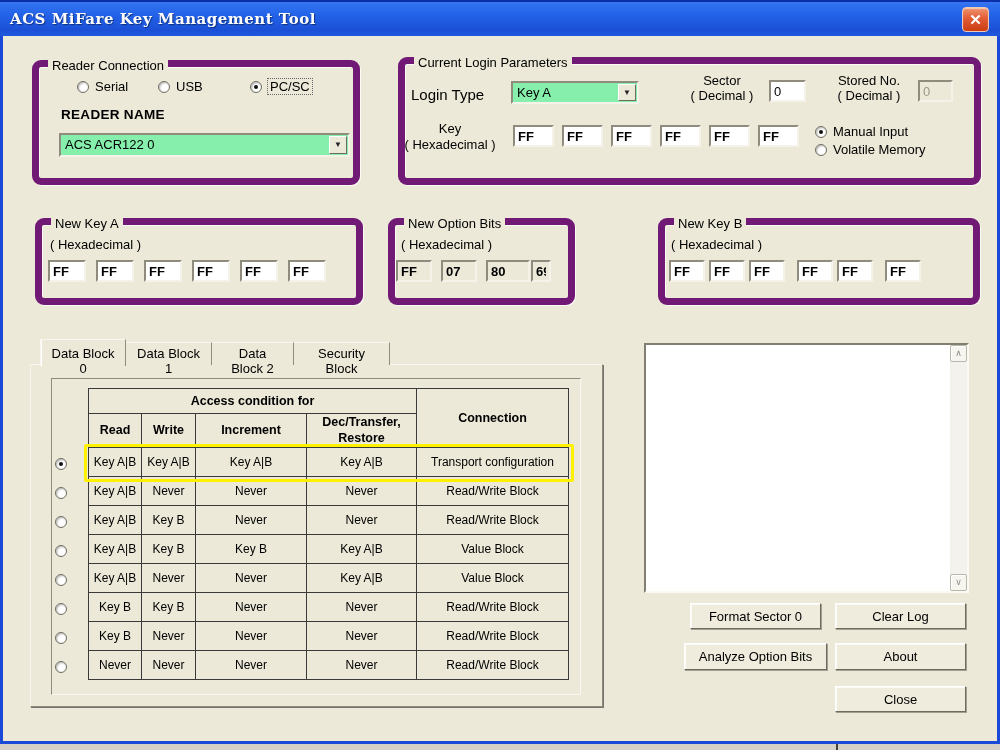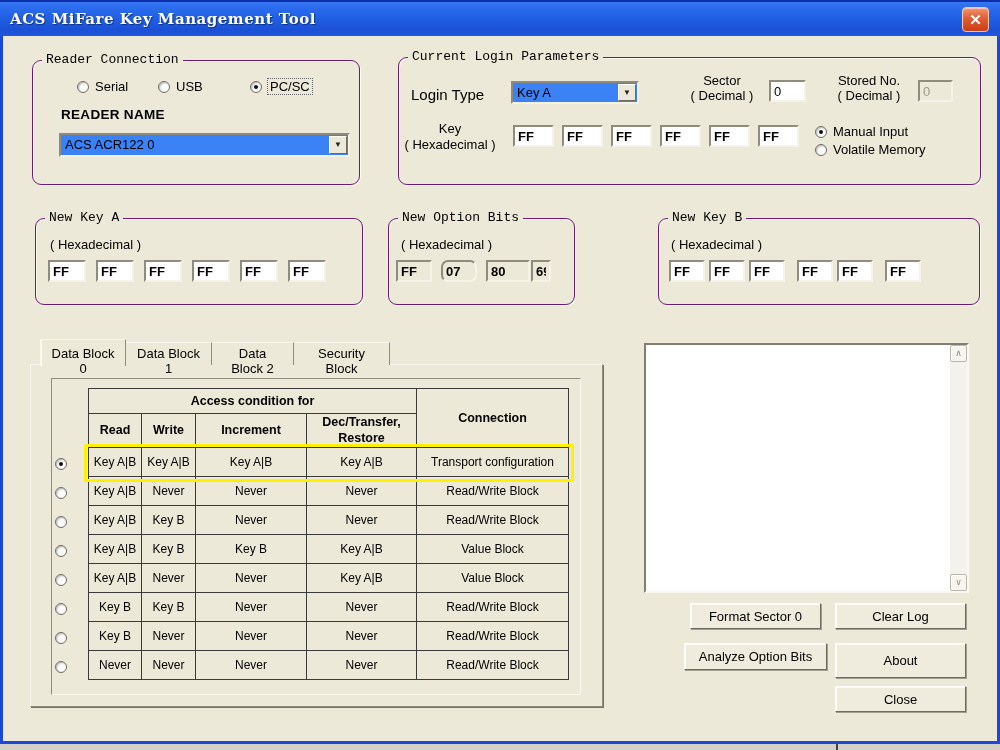--- a/index.html
+++ b/index.html
@@ -15,33 +15,33 @@
   #title-text { position:absolute; left:10px; top:8px; color:#fff; font-weight:bold;
     font-size:15px; font-family:"DejaVu Serif", serif; letter-spacing:.5px;
     text-shadow:1px 1px 1px rgba(0,0,0,.45); }
   #close-btn { position:absolute; right:11px; top:5px; width:27px; height:25px;
     border-radius:4px; border:1px solid #F0C9B6;
     background:linear-gradient(180deg,#F0946F 0%,#E25C35 45%,#CB3C12 100%);
     color:#fff; font-weight:bold; font-size:15px; text-align:center; line-height:23px;
     box-shadow:inset 0 1px 1px rgba(255,255,255,.5); cursor:default; }
 
   
-  .groupbox { position:absolute; border:1px solid #701a75; border-radius:9px;
-    box-shadow:inset 1px 1px 0 #FBFAF4, 1px 1px 0 #FBFAF4;font-family:Liberation Mono, monospace; }
+  .groupbox { position:absolute; border:7px solid #701a75; border-radius:9px;
+    box-shadow:inset 1px 1px 0 #FBFAF4, 1px 1px 0 #FBFAF4; }
   .grouptitle { position:absolute; top:-9px; left:9px; background:#ECE9D8;
     padding:0 4px; font-size:13px; }
 
   
   .tb { position:absolute; background:#fff; border:2px solid;
     border-color:#8F8C7E #F5F3E9 #F5F3E9 #8F8C7E; font-family:"Liberation Sans",sans-serif;
     font-size:13px; padding:0 3px; outline:none; }
   .tb.hex { font-weight:bold; }
   .tb.flat-bg { background:#ECE9D8; }
   .tb.disabled { background:#ECE9D8; color:#9B9888; }
-  .combo { position:absolute; background:#3b82f6; border:2px solid;
+  .combo { position:absolute; background:#86efac; border:2px solid;
     border-color:#8F8C7E #F5F3E9 #F5F3E9 #8F8C7E; }
   .combo .val { position:absolute; left:4px; top:2px; font-size:13px; white-space:nowrap; }
   .combo .dd { position:absolute; right:1px; top:1px; bottom:1px; width:18px;
     background:#ECE9D8; border:1px solid; border-color:#FFF #6E6C60 #6E6C60 #FFF;
     text-align:center; color:#222; font-size:8px; line-height:16px; }
   .radio { width:12px; height:12px; border-radius:50%; background:#fff;
     border:1px solid #6E6C60; box-shadow:inset 1px 1px 2px rgba(0,0,0,.3); position:relative; }
   .radio.checked::after { content:""; position:absolute; left:3px; top:3px; width:4px;
     height:4px; border-radius:50%; background:#111; }
   .radio-row { position:absolute; display:flex; align-items:center; gap:6px; }
@@ -164,21 +164,21 @@
   <input class="tb hex" style="left: 141px; top: 260px; width: 38px; height: 22px;" value="FF">
   <input class="tb hex" style="left: 189px; top: 260px; width: 38px; height: 22px;" value="FF">
   <input class="tb hex" style="left: 237px; top: 260px; width: 38px; height: 22px;" value="FF">
   <input class="tb hex" style="left: 285px; top: 260px; width: 38px; height: 22px;" value="FF">
 
   <div class="groupbox" style="left:385px;top:218px;width:187px;height:87px;padding-left:40px;">
     <span class="grouptitle">New Option Bits</span>
   </div>
   <div class="lbl" style="left:398px;top:237px;">( Hexadecimal )</div>
   <input class="tb hex flat-bg" style="left: 393px; top: 260px; width: 36px; height: 22px;" readonly="" value="FF">
-  <input class="tb hex flat-bg" style="left: 438px; top: 260px; width: 36px; height: 22px; border-radius: 7px;" readonly="" value="07">
+  <input class="tb hex flat-bg" style="left: 438px; top: 260px; width: 36px; height: 22px;" readonly="" value="07">
   <input class="tb hex flat-bg" style="left: 483px; top: 260px; width: 44px; height: 22px;" readonly="" value="80">
   <input class="tb hex flat-bg" style="left: 528px; top: 260px; width: 20px; height: 22px;" readonly="" value="69">
 
   <div class="groupbox" style="left:655px;top:218px;width:322px;height:87px;">
     <span class="grouptitle">New Key B</span>
   </div>
   <div class="lbl" style="left:668px;top:237px;">( Hexadecimal )</div>
   <input class="tb hex" style="left: 666px; top: 260px; width: 36px; height: 22px;" value="FF">
   <input class="tb hex" style="left: 706px; top: 260px; width: 36px; height: 22px;" value="FF">
   <input class="tb hex" style="left: 746px; top: 260px; width: 36px; height: 22px;" value="FF">
@@ -306,18 +306,18 @@
     <div style="position:absolute;left:2px;top:2px;right:20px;bottom:2px;font-size:12px;white-space:pre-wrap;"></div>
     <div id="log-scroll">
       <div class="sbtn" style="top:0;"><span>∧</span></div>
       <div class="sbtn" style="bottom:0;top:auto;"><span>∨</span></div>
     </div>
   </div>
 
   <div class="btn" style="left:687px;top:603px;width:131px;height:26px;">Format Sector 0</div>
   <div class="btn" style="left:832px;top:603px;width:131px;height:26px;">Clear Log</div>
   <div class="btn" style="left:681px;top:643px;width:143px;height:27px;">Analyze Option Bits</div>
-  <div class="btn" style="left:832px;top:643px;width:131px;height:35px;">About</div>
+  <div class="btn" style="left:832px;top:643px;width:131px;height:27px;">About</div>
   <div class="btn" style="left:832px;top:686px;width:131px;height:26px;">Close</div>
 </div>
 
 <div id="desktop-strip"></div>
 <div id="desktop-tick"></div>
 
 </body></html>

